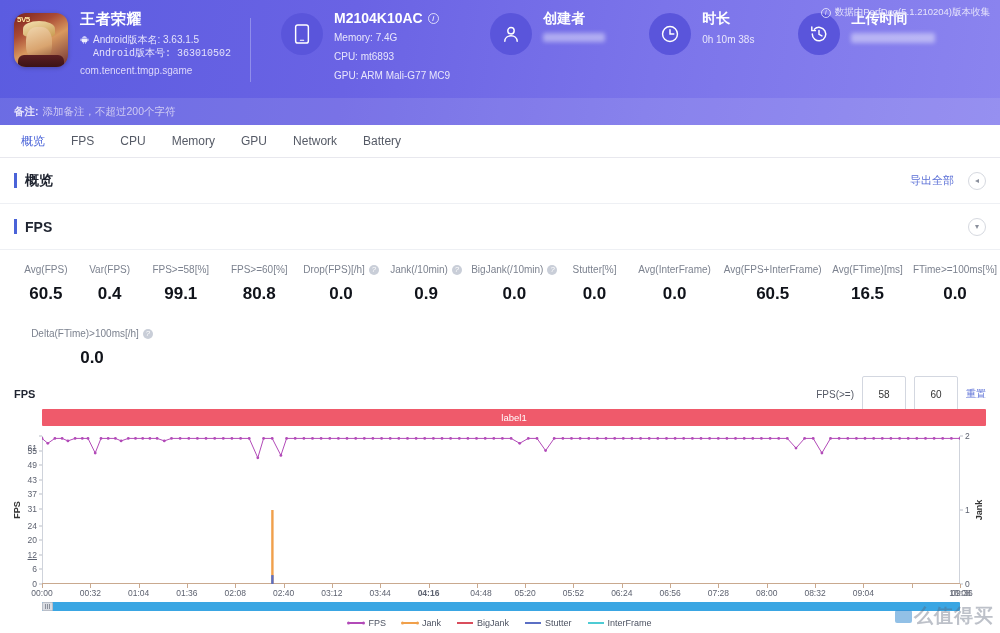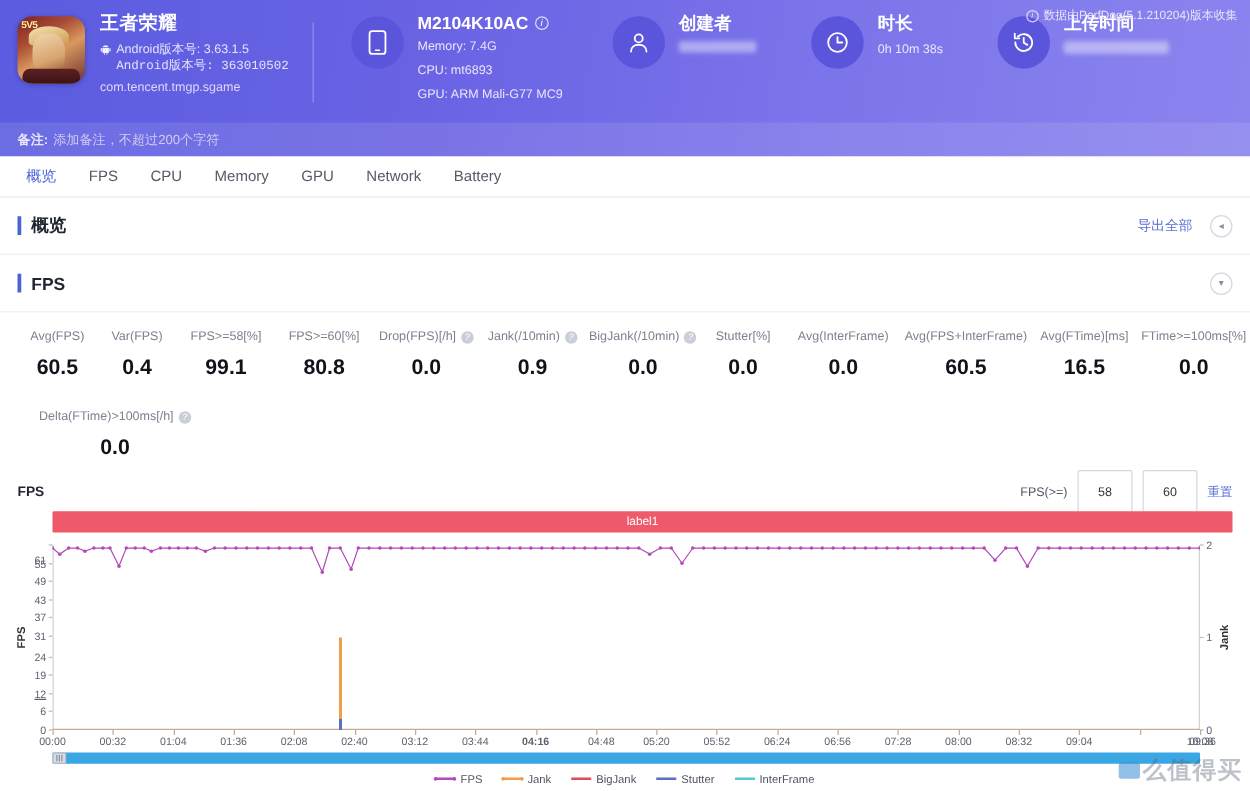--- a/index.html
+++ b/index.html
@@ -249,21 +249,21 @@
           <span class="hair"></span>
           <span class="face"></span>
           <span class="shoulder"></span>
         </div>
         <div class="app-text">
           <div class="app-name">王者荣耀</div>
           <div class="app-row">
             <svg class="droid-icon" viewBox="0 0 24 24">
               <path fill="#ffffff" d="M5 9h14v9a1.5 1.5 0 0 1-1.5 1.5H6.5A1.5 1.5 0 0 1 5 18V9zm-2.2 0a1.3 1.3 0 0 1 1.3 1.3v5a1.3 1.3 0 1 1-2.6 0v-5A1.3 1.3 0 0 1 2.8 9zm18.4 0a1.3 1.3 0 0 1 1.3 1.3v5a1.3 1.3 0 1 1-2.6 0v-5A1.3 1.3 0 0 1 21.2 9zM8.2 20.2h2.3v2.1a1.15 1.15 0 1 1-2.3 0v-2.1zm5.3 0h2.3v2.1a1.15 1.15 0 1 1-2.3 0v-2.1zM12 3c3.1 0 5.7 2 6.4 4.6H5.6C6.3 5 8.9 3 12 3z"></path>
             </svg>
-            <span>Android版本号: 3.63.1.5</span>
+            <span>Android版本名: 3.63.1.5</span>
           </div>
           <div class="app-row indent">
             <span>Android版本号: 363010502</span>
           </div>
           <div class="app-pkg">com.tencent.tmgp.sgame</div>
         </div>
       </div>
 
       <div class="divider"></div>
 
@@ -479,21 +479,21 @@
         <div class="ytick" style="top: 29.1148px;">49</div>
         <div class="ytick-m" style="top: 29.1148px;"></div>
         <div class="ytick" style="top: 43.6721px;">43</div>
         <div class="ytick-m" style="top: 43.6721px;"></div>
         <div class="ytick" style="top: 58.2295px;">37</div>
         <div class="ytick-m" style="top: 58.2295px;"></div>
         <div class="ytick" style="top: 72.7869px;">31</div>
         <div class="ytick-m" style="top: 72.7869px;"></div>
         <div class="ytick" style="top: 89.7705px;">24</div>
         <div class="ytick-m" style="top: 89.7705px;"></div>
-        <div class="ytick" style="top: 104.328px;">19</div>
+        <div class="ytick" style="top: 104.328px;">20</div>
         <div class="ytick-m" style="top: 104.328px;"></div>
         <div class="ytick" style="top: 118.885px; text-decoration: underline;">12</div>
         <div class="ytick-m" style="top: 118.885px;"></div>
         <div class="ytick" style="top: 133.443px;">6</div>
         <div class="ytick-m" style="top: 133.443px;"></div>
         <div class="ytick" style="top: 148px;">0</div>
         <div class="ytick-m" style="top: 148px;"></div>
         <div class="ytick2" style="top: 0px;">2</div>
         <div class="ytick2-m" style="top: 0px;"></div>
         <div class="ytick2" style="top: 74px;">1</div>

